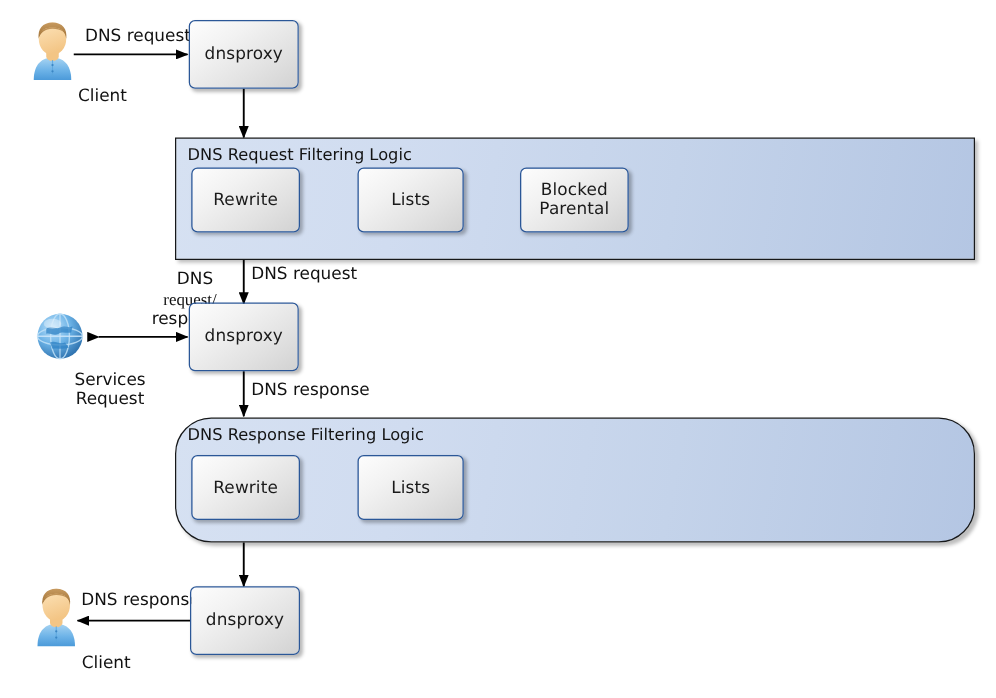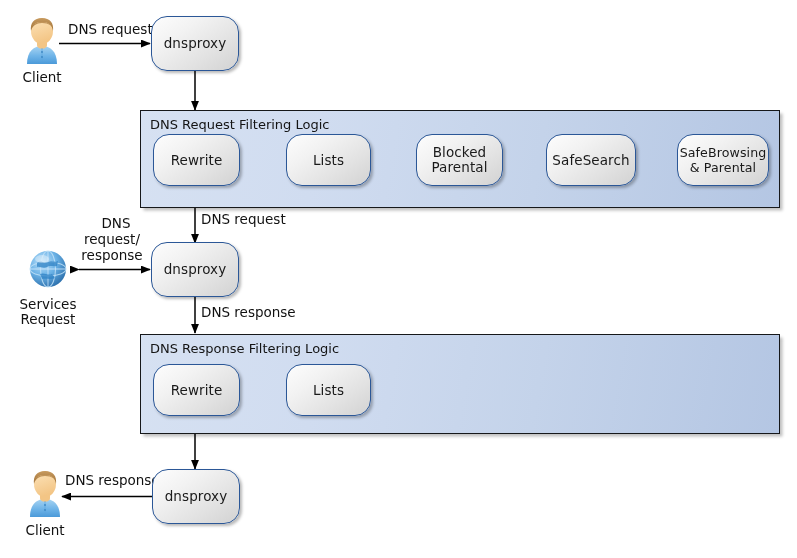--- a/index.html
+++ b/index.html
@@ -16,21 +16,21 @@
     height: 558px;
     background: #ffffff;
     overflow: hidden;
   }
 
   
   .node {
     position: absolute;
     box-sizing: border-box;
     border: 1.6px solid #2b5797;
-    border-radius: 16px;
+    border-radius: 5px;
     background: linear-gradient(145deg, #fdfdfd 0%, #f2f2f2 32%, #e2e2e2 68%, #d2d2d2 100%);
     box-shadow: 2px 2px 3px rgba(0,0,0,0.28);
     display: flex;
     align-items: center;
     justify-content: center;
     text-align: center;
     color: #1a1a1a;
     font-size: 13.5px;
     line-height: 15px;
     letter-spacing: 0.1px;
@@ -55,21 +55,21 @@
   }
 
   
   .label {
     position: absolute;
     font-size: 13.5px;
     line-height: 15.5px;
     color: #111111;
     white-space: nowrap;
   }
-  .label.ctr { text-align: center; }
+  .label.ctr { text-align: center; padding-left: 40px; }
 
   
   #arrows {
     position: absolute;
     left: 0; top: 0;
     width: 797px; height: 558px;
     pointer-events: none;
   }
 
   
@@ -158,30 +158,21 @@
     <span>Lists</span>
   </div>
 
   <div class="node" style="left:416px; top:134px; width:87px; height:52px;">
     <div>
       <span>Blocked</span>
       <span>Parental</span>
     </div>
   </div>
 
-  <div class="node" style="left:546px; top:134px; width:90px; height:52px;">
-    <span>SafeSearch</span>
-  </div>
-
-  <div class="node" style="left:677px; top:134px; width:92px; height:52px; font-size:12.6px;">
-    <div>
-      <span>SafeBrowsing</span>
-      <span>&amp; Parental</span>
-    </div>
-  </div>
+
 
   <div class="label" style="left:201px; top:212px;">DNS request</div>
 
   <svg class="globe" style="left:24px; top:245px;" viewBox="0 0 48 48" xmlns="http://www.w3.org/2000/svg">
     <defs>
       <radialGradient id="globeG" cx="0.35" cy="0.3" r="0.85">
         <stop offset="0%" stop-color="#bfe2fa"></stop>
         <stop offset="45%" stop-color="#6bb2e6"></stop>
         <stop offset="100%" stop-color="#1c5f9e"></stop>
       </radialGradient>
@@ -192,30 +183,30 @@
     <line x1="6" y1="24" x2="42" y2="24" stroke="#cfe8fb" stroke-width="1.1" opacity="0.85"></line>
     <line x1="24" y1="6" x2="24" y2="42" stroke="#cfe8fb" stroke-width="1.1" opacity="0.7"></line>
     <path d="M13 18 C17 15 21 19 24 17 C28 15 31 18 34 16 L33 21 C29 22 26 20 23 22 C19 24 16 21 13 22 Z" fill="#2f82c4" opacity="0.75"></path>
     <path d="M16 29 C20 27 24 31 28 29 L31 33 C27 35 22 33 18 34 Z" fill="#2f82c4" opacity="0.75"></path>
     <ellipse cx="18" cy="14" rx="7" ry="4" fill="#ffffff" opacity="0.35"></ellipse>
   </svg>
   <div class="label ctr" style="left:0px; top:297px; width:96px;">Services</div>
   <div class="label ctr" style="left:0px; top:312px; width:96px;">Request</div>
 
   <div class="label ctr" style="left:78px; top:216px; width:76px;">DNS</div>
-  <div class="label ctr" style="left:74px; top:232px; width:76px;">request/</div>
+  <div class="label ctr" style="left:74px; top:232px; width:76px;font-family:Liberation Serif, serif;">request/</div>
   <div class="label ctr" style="left:74px; top:248px; width:76px;">response</div>
 
   <div class="node" style="left:151px; top:242px; width:88px; height:55px;">
     <span>dnsproxy</span>
   </div>
 
   <div class="label" style="left:201px; top:305px;">DNS response</div>
 
-  <div class="panel" style="left:140px; top:334px; width:640px; height:100px;">
+  <div class="panel" style="left:140px; top:334px; width:640px; height:100px;border-radius:29px;">
     <div class="panel-title">DNS Response Filtering Logic</div>
   </div>
 
   <div class="node" style="left:153px; top:364px; width:87px; height:52px;">
     <span>Rewrite</span>
   </div>
 
   <div class="node" style="left:286px; top:364px; width:85px; height:52px;">
     <span>Lists</span>
   </div>

